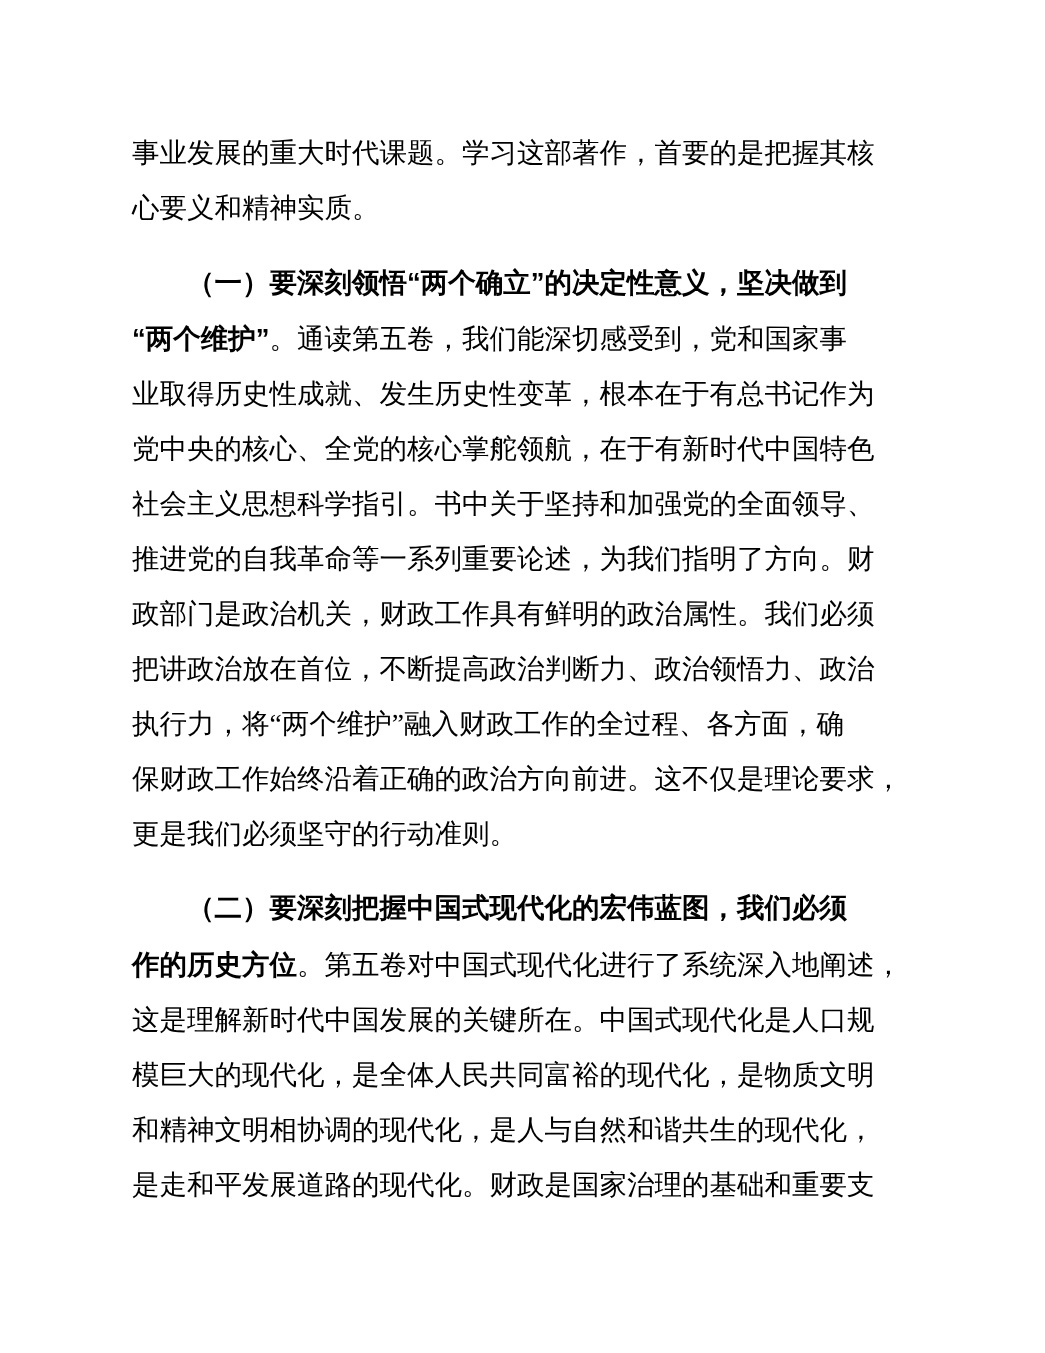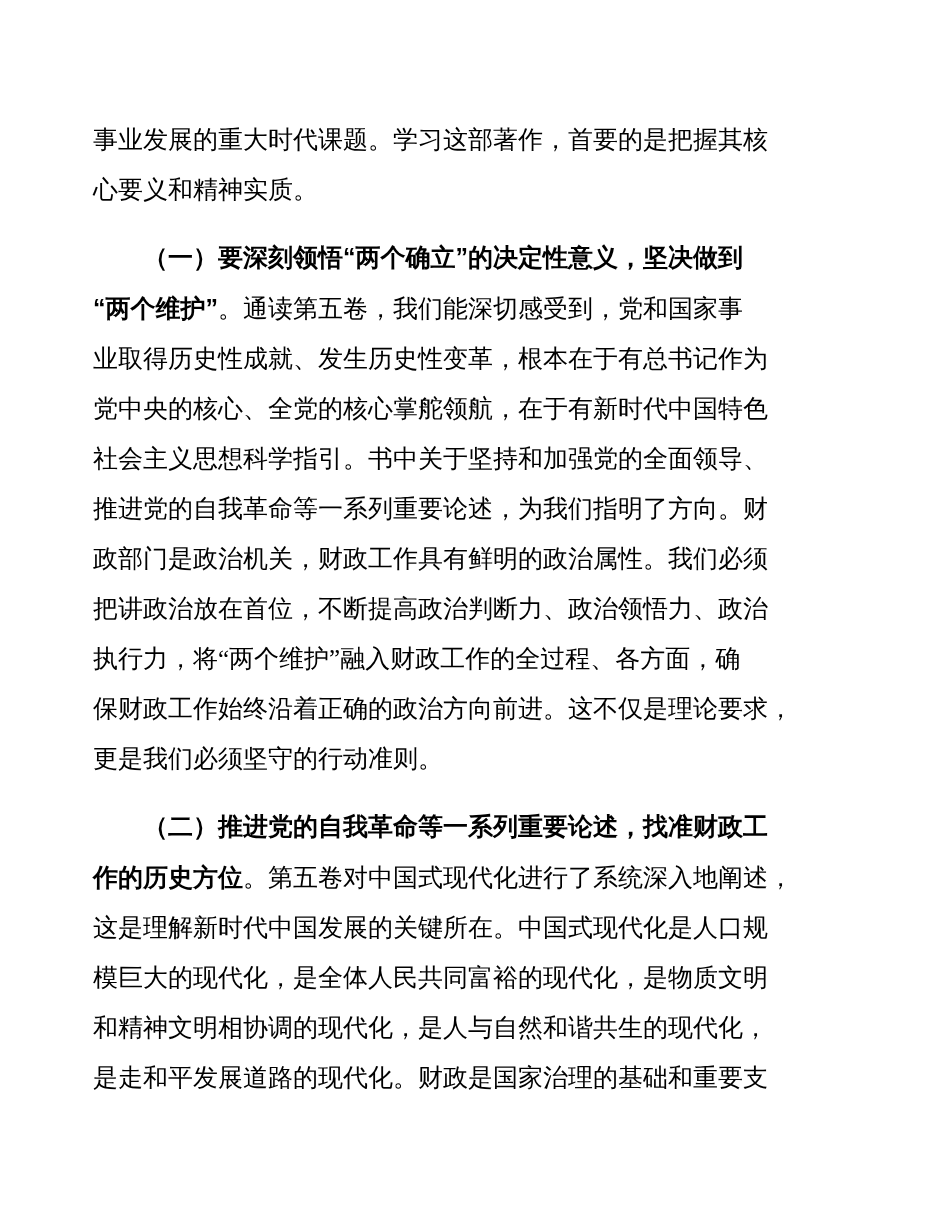--- a/index.html
+++ b/index.html
@@ -7,21 +7,21 @@
     padding: 0;
     background: #ffffff;
   }
   .page {
     position: relative;
     width: 950px;
     height: 1230px;
     box-sizing: border-box;
     background: #ffffff;
     color: #000000;
-    padding: 115px 110px 0 93px;
+    padding: 115px 110px 0 120px;
     overflow: hidden;
     font-family: "Liberation Serif", "DejaVu Serif", serif;
     font-size: 25px;
     line-height: 50px;
   }
   .para {
     margin: 0 0 17px 0;
     white-space: pre;
     text-align: left;
   }
@@ -46,19 +46,19 @@
 “两个维护”</span><span class="run">。通读第五卷，我们能深切感受到，党和国家事
 业取得历史性成就、发生历史性变革，根本在于有总书记作为
 党中央的核心、全党的核心掌舵领航，在于有新时代中国特色
 社会主义思想科学指引。书中关于坚持和加强党的全面领导、
 推进党的自我革命等一系列重要论述，为我们指明了方向。财
 政部门是政治机关，财政工作具有鲜明的政治属性。我们必须
 把讲政治放在首位，不断提高政治判断力、政治领悟力、政治
 执行力，将“两个维护”融入财政工作的全过程、各方面，确
 保财政工作始终沿着正确的政治方向前进。这不仅是理论要求，
 更是我们必须坚守的行动准则。</span></p>
-    <p class="para indent"><span class="run lead">（二）推进党的自我革命等一系列重要论述，找准财政工
+    <p class="para indent"><span class="run lead">（二）要深刻把握中国式现代化的宏伟蓝图，我们必须
 作的历史方位</span><span class="run">。第五卷对中国式现代化进行了系统深入地阐述，
 这是理解新时代中国发展的关键所在。中国式现代化是人口规
 模巨大的现代化，是全体人民共同富裕的现代化，是物质文明
 和精神文明相协调的现代化，是人与自然和谐共生的现代化，
 是走和平发展道路的现代化。财政是国家治理的基础和重要支</span></p>
   </div>
 
 </body></html>

